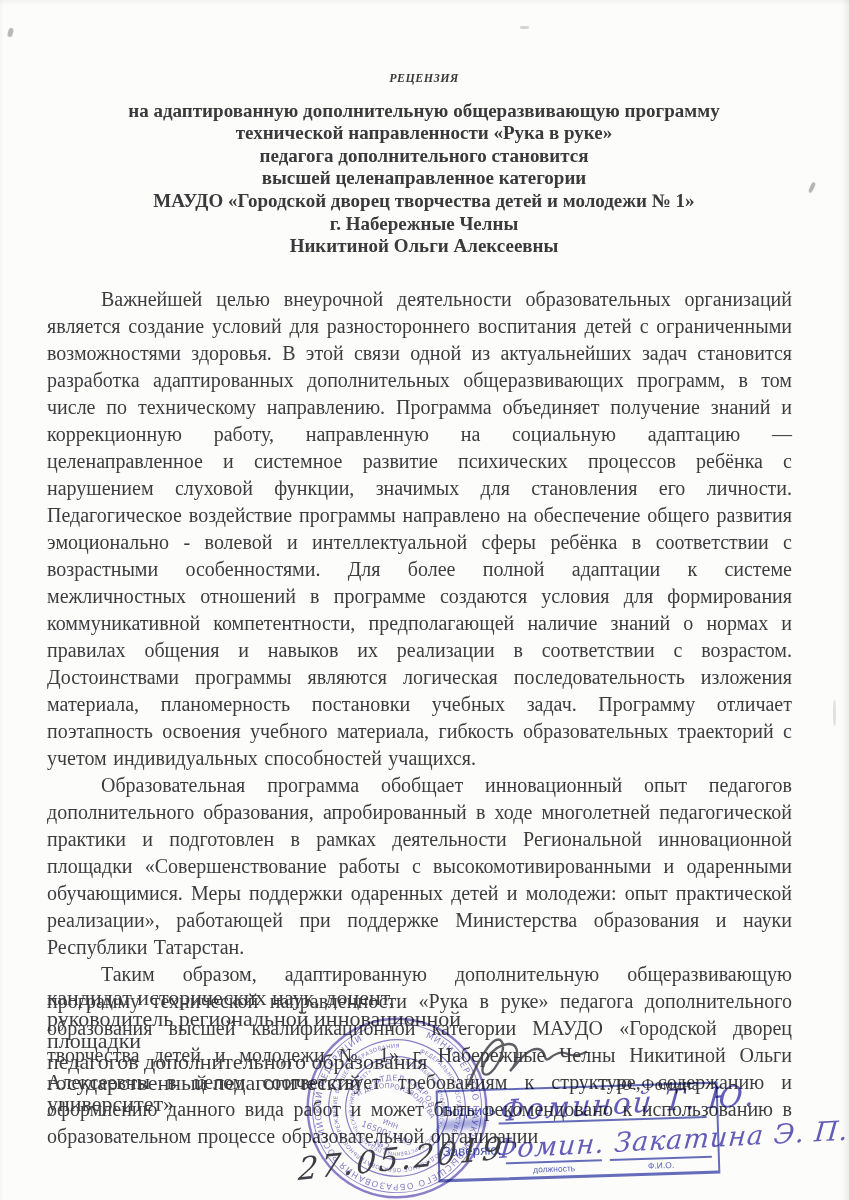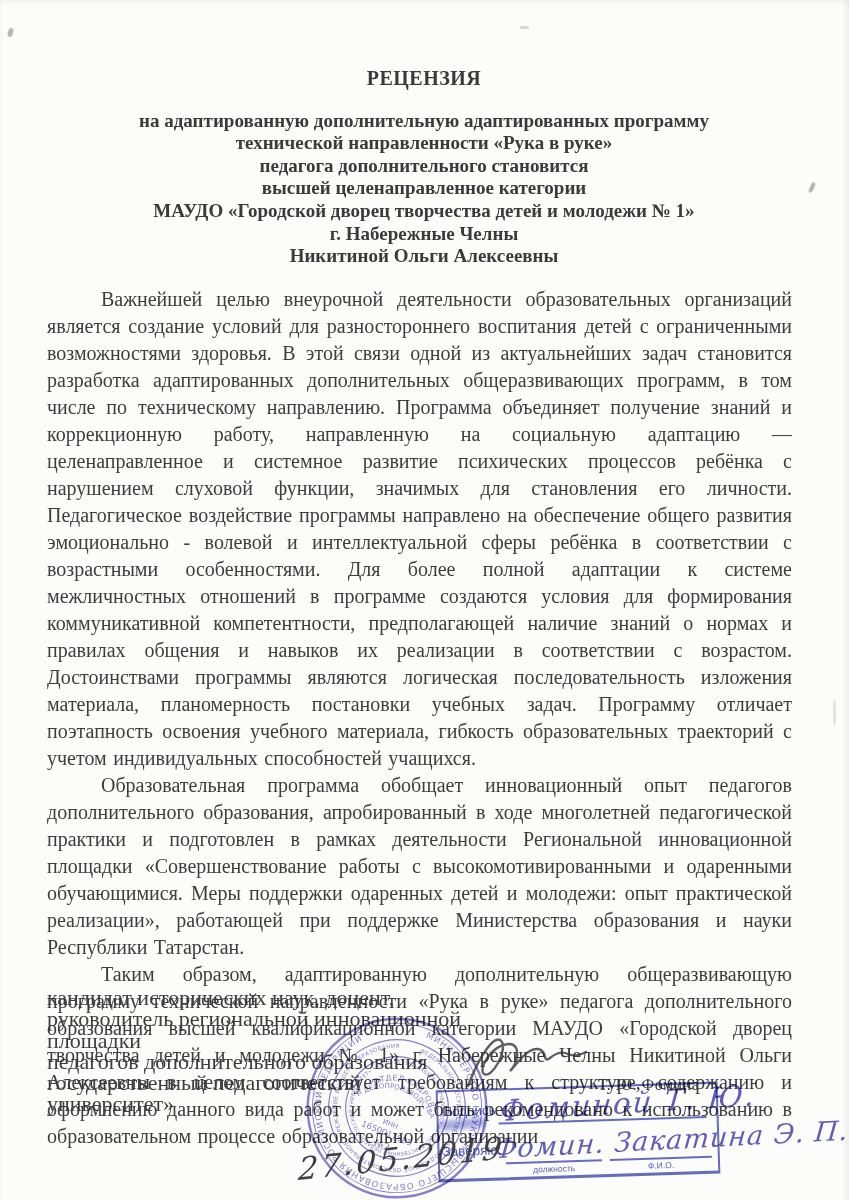--- a/index.html
+++ b/index.html
@@ -20,21 +20,21 @@
   .speck.s1{left:8px;top:28px;width:5px;height:9px;background:rgba(70,70,70,.38);transform:rotate(15deg);}
   .speck.s2{left:810px;top:182px;width:4px;height:11px;background:rgba(120,120,125,.55);transform:rotate(25deg);}
   .speck.s3{left:520px;top:26px;width:9px;height:3px;background:rgba(150,150,150,.4);}
   .speck.s4{left:833px;top:700px;width:3px;height:26px;background:rgba(175,175,178,.35);}
 
   
   .title-block{
     position:absolute;top:67px;left:24px;width:800px;text-align:center;
     color:#3a3a3c;font-weight:bold;font-size:19px;line-height:22.6px;
   }
-  .title-heading{font-size:20px;letter-spacing:.5px;margin-bottom:20px;}
+  .title-heading{font-size:12px;letter-spacing:.5px;margin-bottom:10px;font-style:italic;}
 
   
   .body-block{
     position:absolute;top:286px;left:47px;width:745px;
     color:#3d3d40;font-size:20px;line-height:27px;text-align:justify;
     word-spacing:1.5px;
   }
   .body-block p{margin:0;text-indent:54px;}
 
   
@@ -102,21 +102,21 @@
 
 <div class="page">
 
   <div class="speck s1"></div>
   <div class="speck s2"></div>
   <div class="speck s3"></div>
   <div class="speck s4"></div>
 
   <div class="title-block">
     <div class="title-heading">РЕЦЕНЗИЯ</div>
-    <div>на адаптированную дополнительную адаптированных программу</div>
+    <div>на адаптированную дополнительную общеразвивающую программу</div>
     <div>технической направленности «Рука в руке»</div>
     <div>педагога дополнительного становится</div>
     <div>высшей целенаправленное категории</div>
     <div>МАУДО «Городской дворец творчества детей и молодежи № 1»</div>
     <div>г. Набережные Челны</div>
     <div>Никитиной Ольги Алексеевны</div>
   </div>
 
   <div class="body-block">
     <p>Важнейшей целью внеурочной деятельности образовательных организаций является создание условий для разностороннего воспитания детей с ограниченными возможностями здоровья. В этой связи одной из актуальнейших задач становится разработка адаптированных дополнительных общеразвивающих программ, в том числе по техническому направлению. Программа объединяет получение знаний и коррекционную работу, направленную на социальную адаптацию — целенаправленное и системное развитие психических процессов ребёнка с нарушением слуховой функции, значимых для становления его личности. Педагогическое воздействие программы направлено на обеспечение общего развития эмоционально - волевой и интеллектуальной сферы ребёнка в соответствии с возрастными особенностями. Для более полной адаптации к системе межличностных отношений в программе создаются условия для формирования коммуникативной компетентности, предполагающей наличие знаний о нормах и правилах общения и навыков их реализации в соответствии с возрастом. Достоинствами программы являются логическая последовательность изложения материала, планомерность постановки учебных задач. Программу отличает поэтапность освоения учебного материала, гибкость образовательных траекторий с учетом индивидуальных способностей учащихся.</p>

